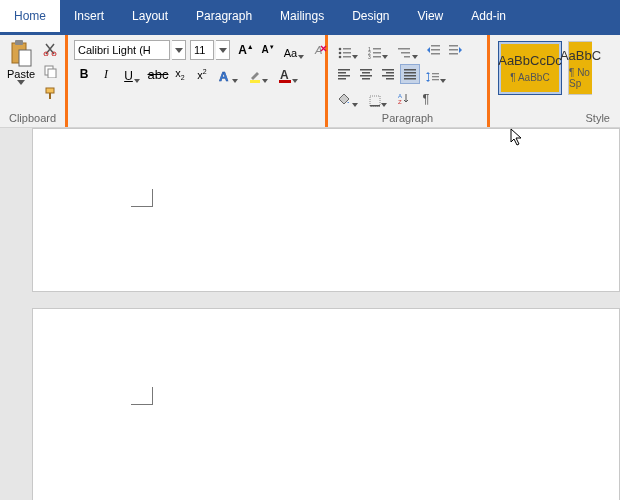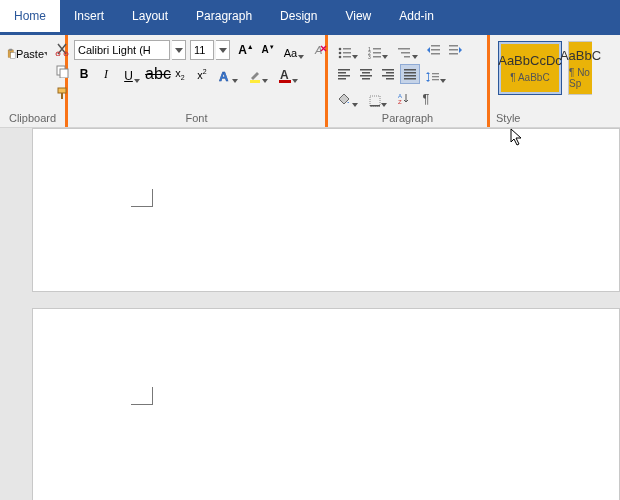--- a/index.html
+++ b/index.html
@@ -9,21 +9,21 @@
 .tab.active { background:#fff; color:#2b579a; }
 .stripe { height:3px; background:#2b579a; }
 .ribbon { height:93px; background:#f1f1f1; border-bottom:1px solid #d4d4d4; display:flex; }
 .group { border-right:3px solid #f97316; display:flex; flex-direction:column; padding:2px 6px 0; }
 .gbody { flex:1; display:flex; align-items:flex-start; gap:4px; }
 .glabel { font-size:11px; color:#666; text-align:center; padding:2px 0 3px; position:relative; }
 .col { display:flex; flex-direction:column; gap:2px; }
 .row { display:flex; align-items:center; gap:2px; }
 .btn { display:inline-flex; align-items:center; justify-content:center; cursor:pointer; border:1px solid transparent; }
 .btn.sel { background:#c5d3e8; border-color:#8faad4; }
-.big { width:42px; flex-direction:row; gap:0; padding:2px 0; }
+.big { width:42px; flex-direction:column; gap:0; padding:2px 0; }
 .sm { width:20px; height:20px; }
 .smw { width:28px; height:20px;align-items:flex-end; }
 .sel-input { height:20px; background:#fff; border:1px solid #ababab; font-size:11px; padding:0 3px; display:flex; align-items:center; }
 .caret { width:14px; height:20px; border:1px solid #ababab; border-left:none; background:#fff; display:flex; align-items:center; justify-content:center; cursor:pointer; }
 svg { display:block; }
 .styles { display:flex; gap:6px; padding:4px 2px; }
 .swatch { width:64px; height:54px; border:1px solid #c8c8c8; background:#eab308; display:flex; flex-direction:column; align-items:center; justify-content:center; gap:4px; cursor:pointer; }
 .swatch.sel { border:1px solid #2b579a; box-shadow:inset 0 0 0 2px #b7cae8; }
 .sprev { font-size:13px; color:#333; }
 .sname { font-size:10px; color:#555; }
@@ -37,20 +37,21 @@
 .pointer { position:absolute; top:128px; left:510px; }
 </style>
 </head>
 <body>
 
 <div class="tabs">
   <div class="tab active">Home</div>
   <div class="tab">Insert</div>
   <div class="tab">Layout</div>
   <div class="tab">Paragraph</div>
+  <div class="tab">Mailings</div>
   <div class="tab">Design</div>
   <div class="tab">View</div>
   <div class="tab">Add-in</div>
 </div>
 <div class="stripe"></div>
 
 <div class="ribbon">
 
   <div class="group" style="width:68px">
     <div class="gbody">
@@ -131,21 +132,21 @@
         <div class="btn sm">
             <span style="font-style:italic;font-size:12px;font-family:serif">I</span>
           </div>
         <div class="btn smw">
             <span style="text-decoration:underline;font-size:12px">U</span>
             <svg width="6" height="4" style="margin-left:1px">
               <path d="M0 0 L6 0 L3 4 Z" fill="#555"></path>
             </svg>
           </div>
         <div class="btn sm">
-            <span style="text-decoration:line-through;font-size:16px">abc</span>
+            <span style="text-decoration:line-through;font-size:13px">abc</span>
           </div>
         <div class="btn sm">
             <span style="font-size:11px">x<sub style="font-size:7px">2</sub></span>
           </div>
         <div class="btn sm">
             <span style="font-size:11px">x<sup style="font-size:7px">2</sup></span>
           </div>
         <div class="btn smw">
             <svg width="14" height="14">
               <text x="1" y="12" font-size="13" font-weight="bold" fill="#3a7bd5" stroke="#1a4a9a" stroke-width="0.5">A</text>
@@ -167,21 +168,20 @@
             <svg width="14" height="14">
               <text x="2" y="10" font-size="12" font-weight="bold" fill="#333">A</text>
               <rect x="1" y="11" width="12" height="3" fill="#c00000"></rect>
             </svg>
             <svg width="6" height="4">
               <path d="M0 0 L6 0 L3 4 Z" fill="#555"></path>
             </svg>
           </div>
       </div>
     </div>
-    <div class="glabel">Font</div>
   </div>
 
   <div class="group" style="width:162px">
     <div class="gbody col" style="gap:4px;padding-top:3px">
       <div class="row">
         <div class="btn smw">
             <svg width="14" height="12">
               <circle cx="2" cy="2" r="1.3" fill="#555"></circle>
               <rect x="5" y="1" width="8" height="1.5" fill="#888"></rect>
               <circle cx="2" cy="6" r="1.3" fill="#555"></circle>
@@ -319,21 +319,21 @@
         <div class="swatch sel">
           <span class="sprev">AaBbCcDc</span>
           <span class="sname">¶ AaBbC</span>
         </div>
         <div class="swatch" style="width:24px;border-right:none">
           <span class="sprev">AaBbC</span>
           <span class="sname">¶ No Sp</span>
         </div>
       </div>
     </div>
-    <div class="glabel" style="text-align:left;padding-right:4px">Style</div>
+    <div class="glabel" style="text-align:right;padding-right:4px">Style</div>
   </div>
 
 </div>
 
 <div class="doc">
   <div class="page p1">
     <div class="curs"></div>
   </div>
   <div class="page p2">
     <div class="curs"></div>

